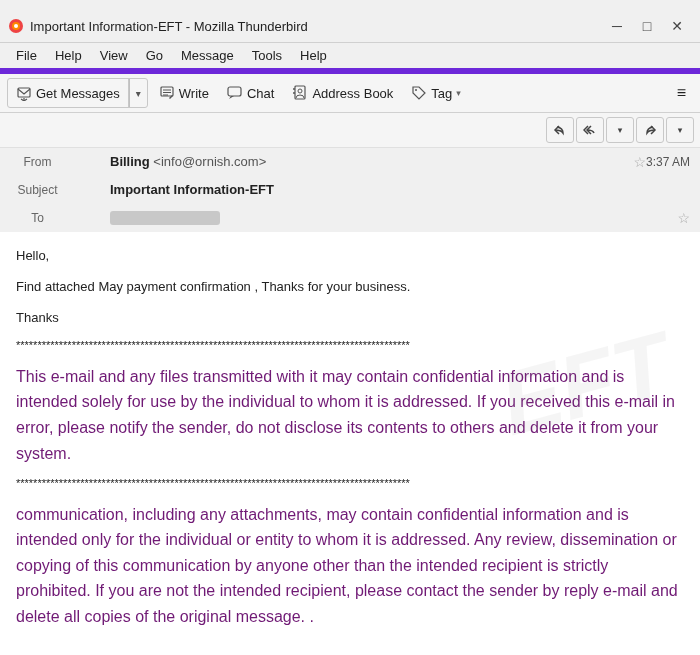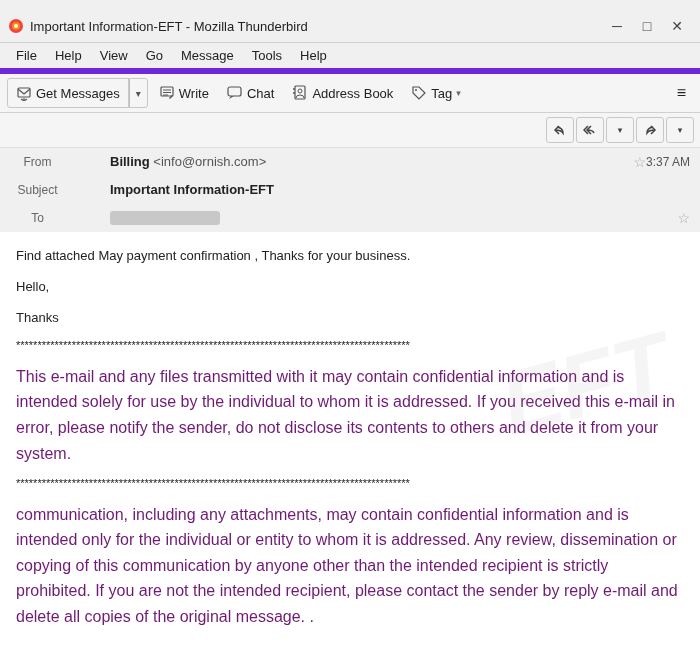--- a/index.html
+++ b/index.html
@@ -362,22 +362,22 @@
     <div class="header-field">
       <span class="header-label">To</span>
       <span class="header-value">
         <span class="to-blurred"></span>
       </span>
       <span class="star-icon">☆</span>
     </div>
 
     <div class="msg-body">
       <div class="watermark">EFT</div>
+      <p>Hello,</p>
       <p>Find attached May payment confirmation , Thanks for your business.</p>
-      <p>Hello,</p>
       <p>Thanks</p>
       <p class="disclaimer-stars">********************************************************************************************</p>
       <p class="disclaimer-text">This e-mail and any files transmitted with it may contain confidential information and is intended solely for use by the individual to whom it is addressed. If you received this e-mail in error, please notify the sender, do not disclose its contents to others and delete it from your system.</p>
       <p class="disclaimer-stars">********************************************************************************************</p>
       <p class="disclaimer-text">communication, including any attachments, may contain confidential information and is intended only for the individual or entity to whom it is addressed. Any review, dissemination or copying of this communication by anyone other than the intended recipient is strictly prohibited. If you are not the intended recipient, please contact the sender by reply e-mail and delete all copies of the original message. .</p>
     </div>
 
   </div>
 </div>
 

